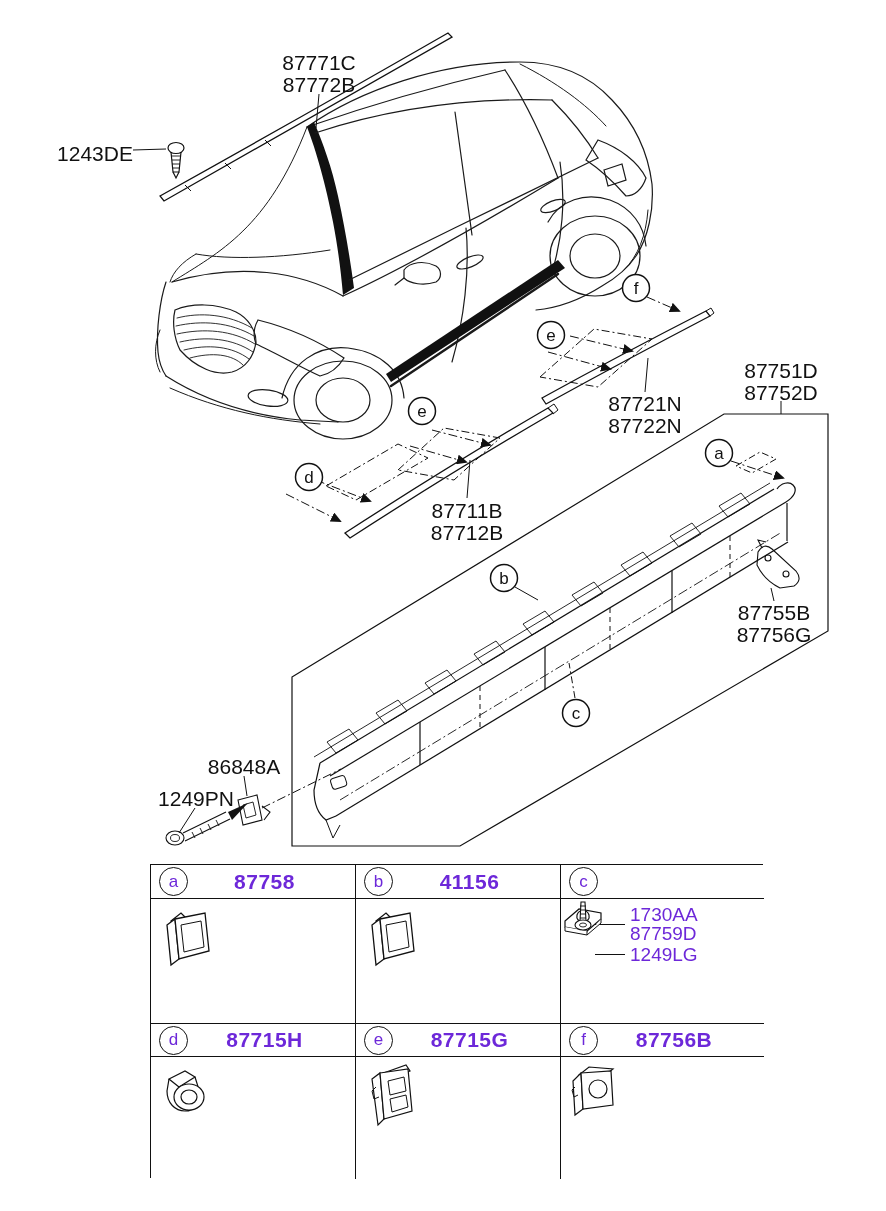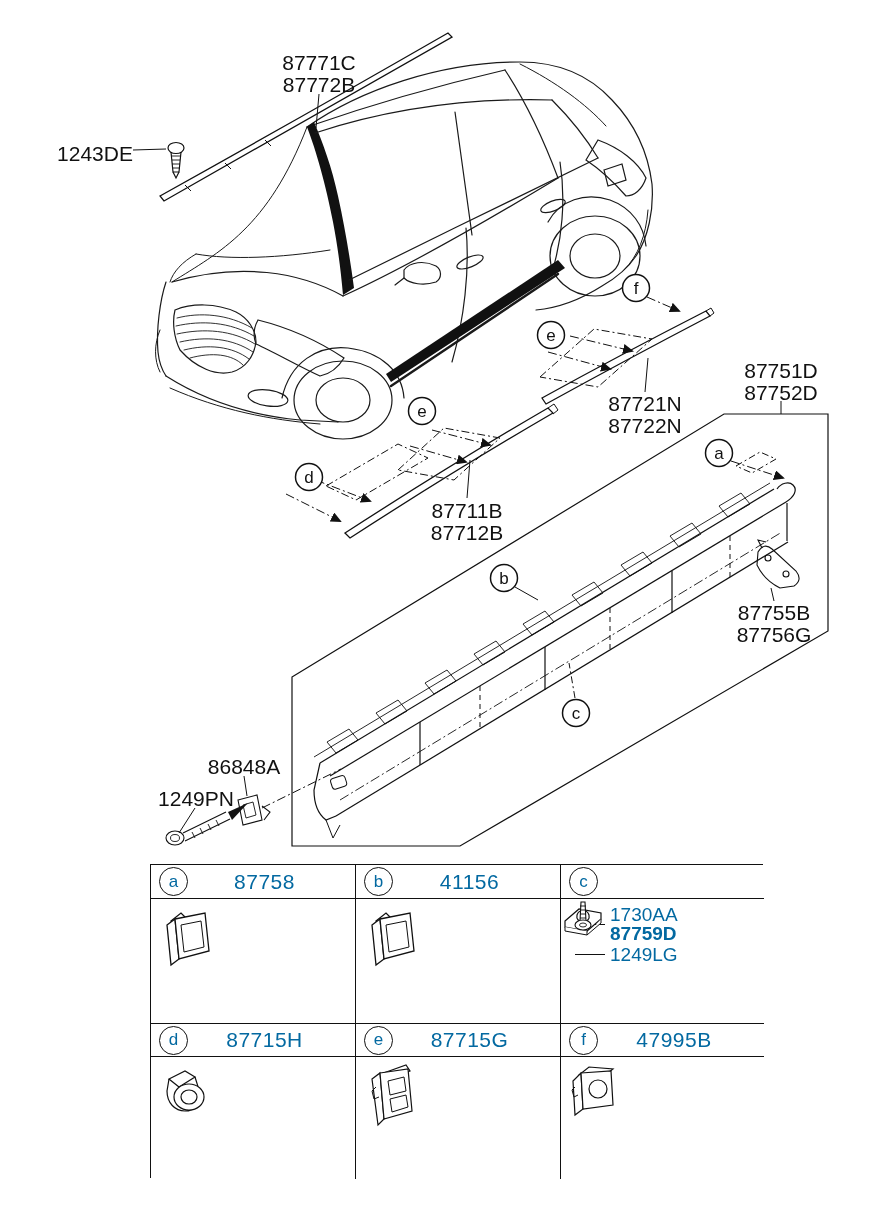--- a/index.html
+++ b/index.html
@@ -1,42 +1,42 @@
 <!DOCTYPE html>
 <html><head>
 <meta charset="utf-8">
 <style>
   html,body{margin:0;padding:0;background:#fff;}
   .canvas{position:relative;width:886px;height:1211px;background:#fff;overflow:hidden;
-          font-family:"Liberation Sans",sans-serif;color:#0369a1;}
+          font-family:"Liberation Sans",sans-serif;color:#6d28d9;}
   svg{position:absolute;left:0;top:0;}
   svg text{font-family:"Liberation Sans",sans-serif;fill:#111;}
   .lbl{font-size:21px;}
   .cl-txt{font-size:17px;}
 
   
   .ptable{position:absolute;left:150px;top:864px;width:613px;height:314px;
           display:grid;grid-template-columns:205px 205px 203px;
           grid-template-rows:34px 125px 33px 122px;
           border:1.6px solid #111;box-sizing:border-box;}
   .ptable>div{border-right:1.4px solid #111;border-bottom:1.4px solid #111;
           box-sizing:border-box;position:relative;background:#fff;}
   .ptable>div:nth-child(3n){border-right:none;}
   .ptable>div:nth-child(n+10){border-bottom:none;}
   .hcell{display:flex;align-items:center;padding-left:8px;}
   .circ{width:27px;height:27px;border:1.5px solid #111;border-radius:50%;
         display:flex;align-items:center;justify-content:center;
         font-size:17px;flex:0 0 auto;background:#fff;}
-  .pnum{flex:1;text-align:center;font-size:21px;letter-spacing:.5px;padding-right:14px;}
+  .pnum{flex:1;text-align:center;font-size:21px;letter-spacing:.5px;padding-right:14px;font-weight:bold;}
   .bcell{display:flex;align-items:center;justify-content:center;}
   .ccell{padding:5px 4px 0 14px;}
-  .crow{display:flex;align-items:center;}
+  .crow{display:flex;align-items:center;margin-left:20px;}
   .clead{height:0;border-top:1.3px solid #111;width:30px;flex:0 0 auto;}
   .clbl{font-size:19px;line-height:21px;padding-left:5px;}
-  .cl2{margin-top:-2px;font-weight:bold;}
+  .cl2{margin-top:-2px;}
 </style>
 </head>
 <body>
 
 <div class="canvas">
 
 <svg width="886" height="862" viewBox="0 0 886 862">
   <defs>
     <marker id="arr" markerWidth="12" markerHeight="10" refX="9" refY="5" orient="auto">
       <path d="M0,0 L11,5 L0,10 Z" fill="#111"></path>
@@ -323,21 +323,21 @@
   <div class="hcell">
     <span class="circ">d</span>
     <span class="pnum">87715H</span>
   </div>
   <div class="hcell">
     <span class="circ">e</span>
     <span class="pnum">87715G</span>
   </div>
   <div class="hcell">
     <span class="circ">f</span>
-    <span class="pnum">47995B</span>
+    <span class="pnum">87756B</span>
   </div>
 
   <div class="bcell">
     <svg width="72" height="72" viewBox="0 0 72 72" stroke="#111" fill="#fff" stroke-width="1.2">
       <path d="M18,22 L34,14 L44,20 L28,30 Z"></path>
       <path d="M18,22 L16,34 C16,46 24,54 34,54 C44,54 50,46 49,36 L44,20" fill="none"></path>
       <ellipse cx="38" cy="40" rx="15" ry="13"></ellipse>
       <ellipse cx="38" cy="40" rx="8" ry="7"></ellipse>
     </svg>
   </div>

